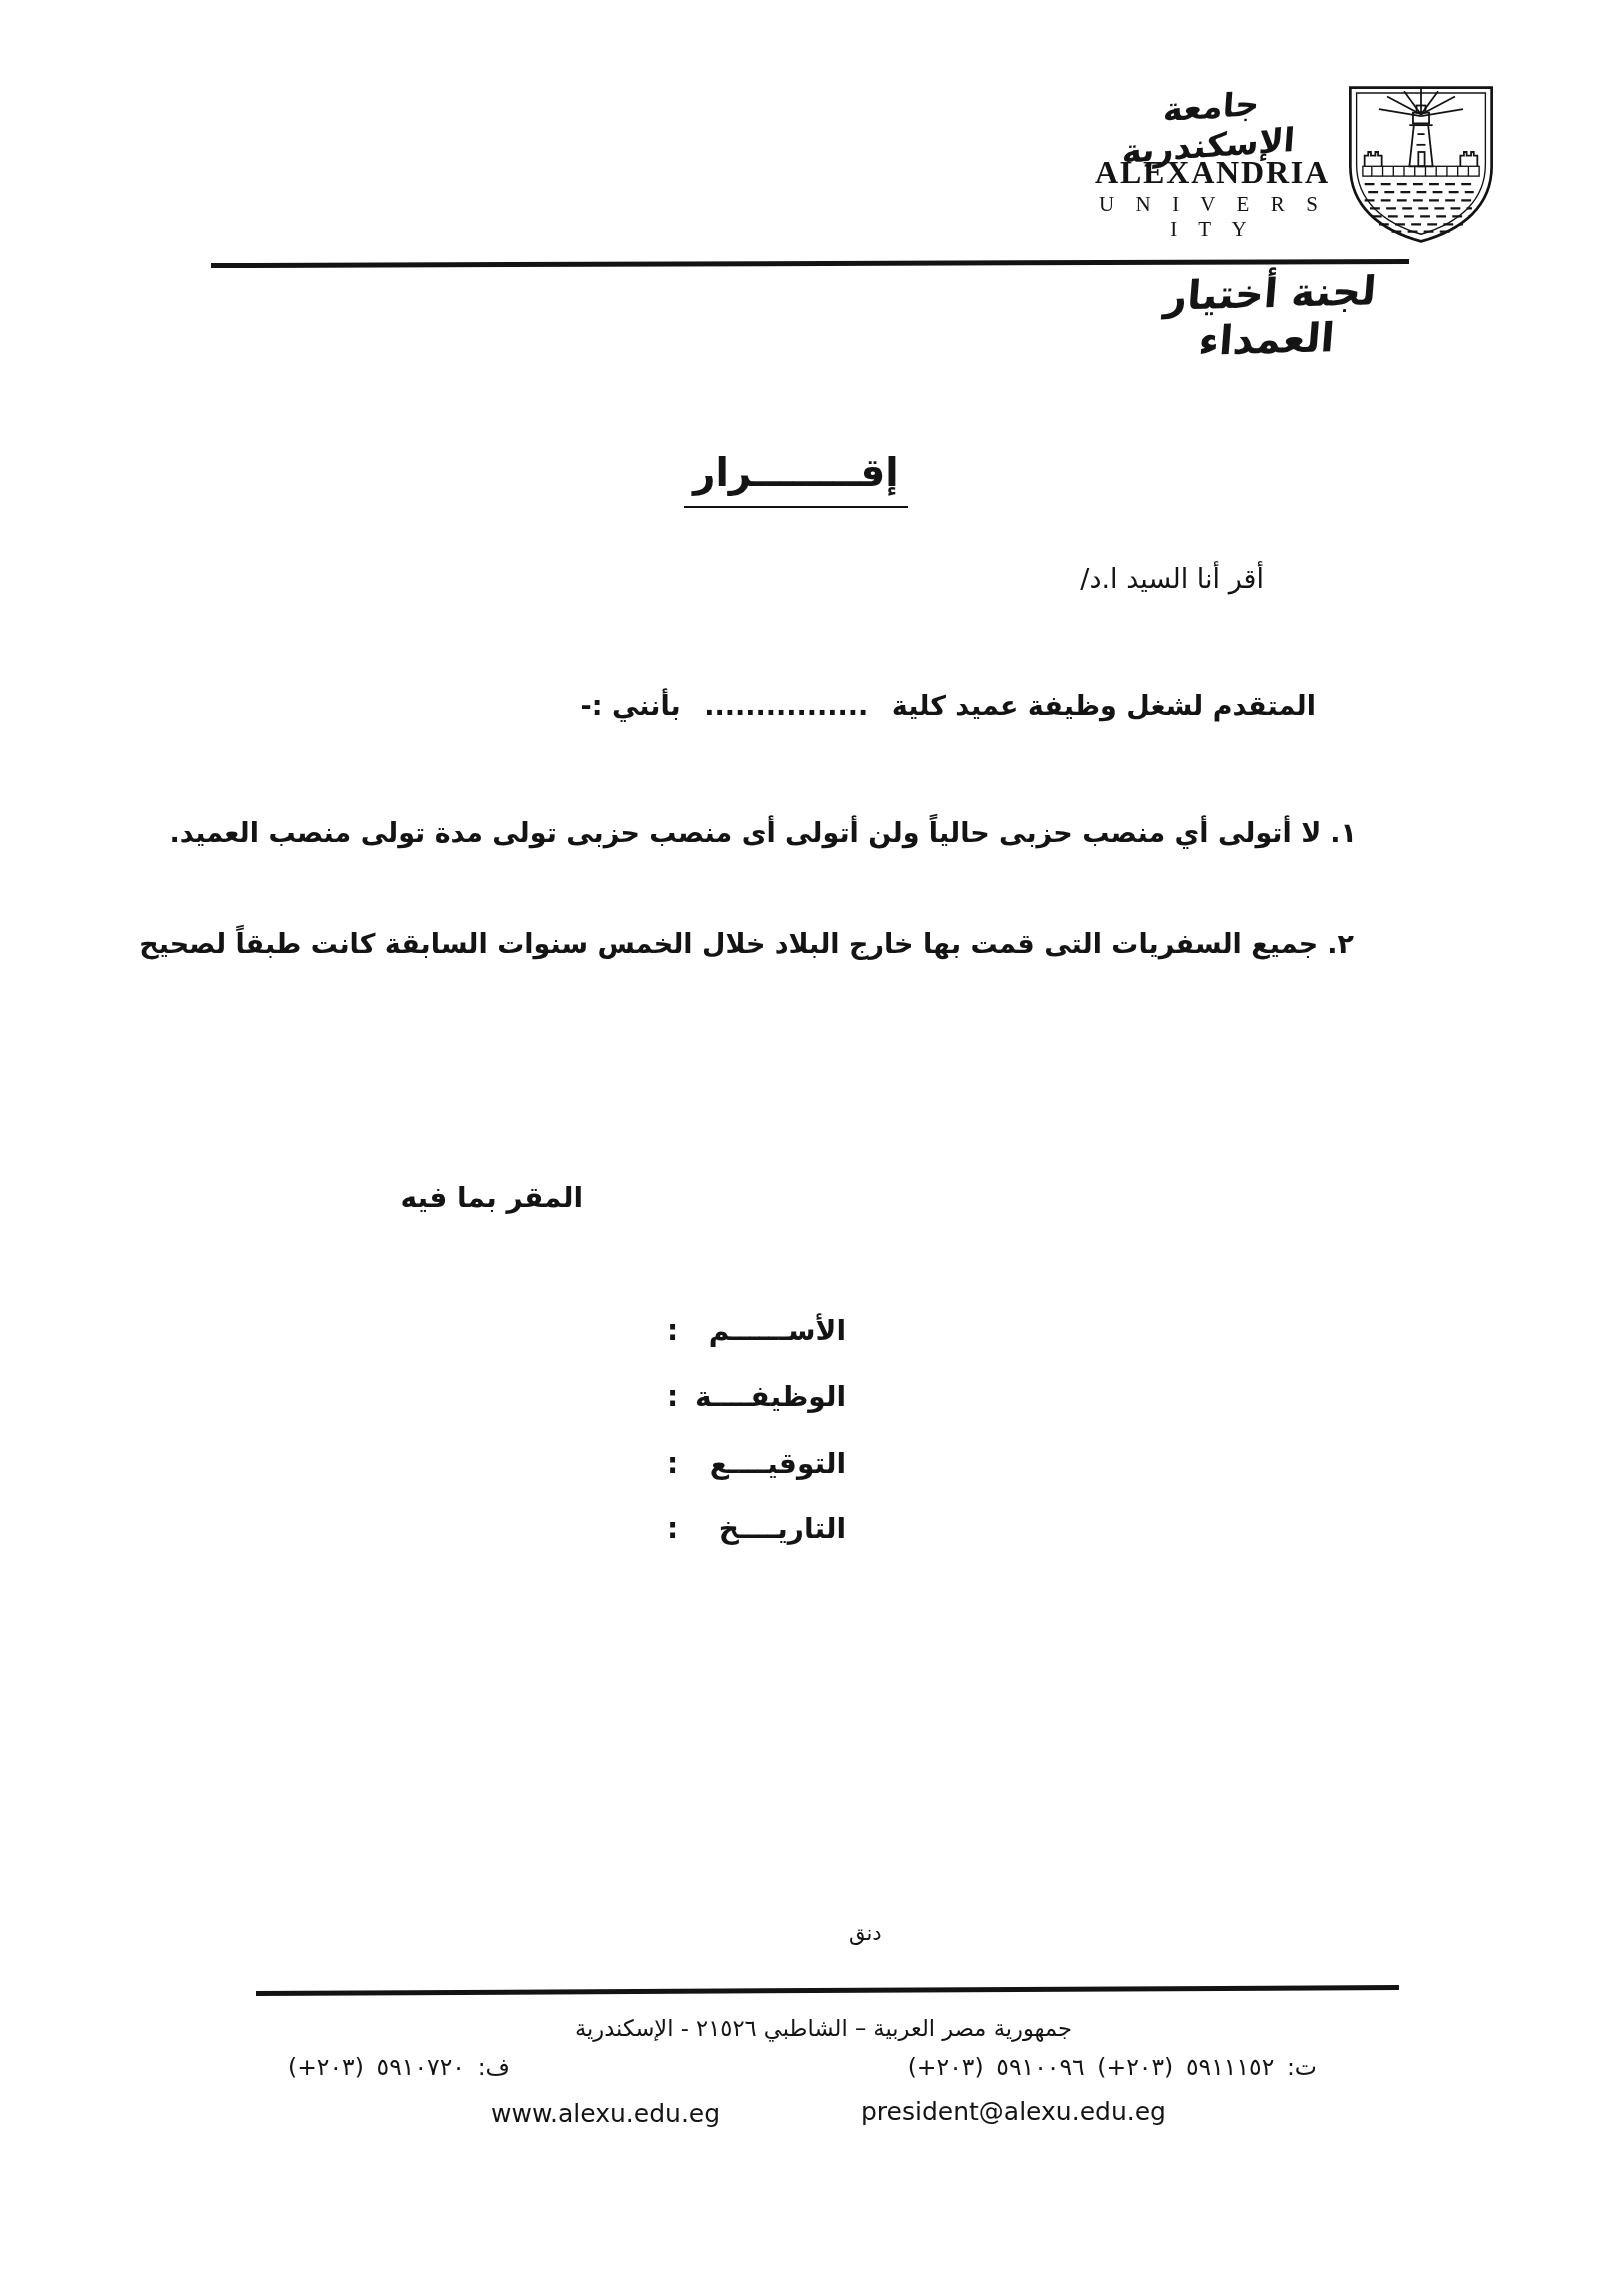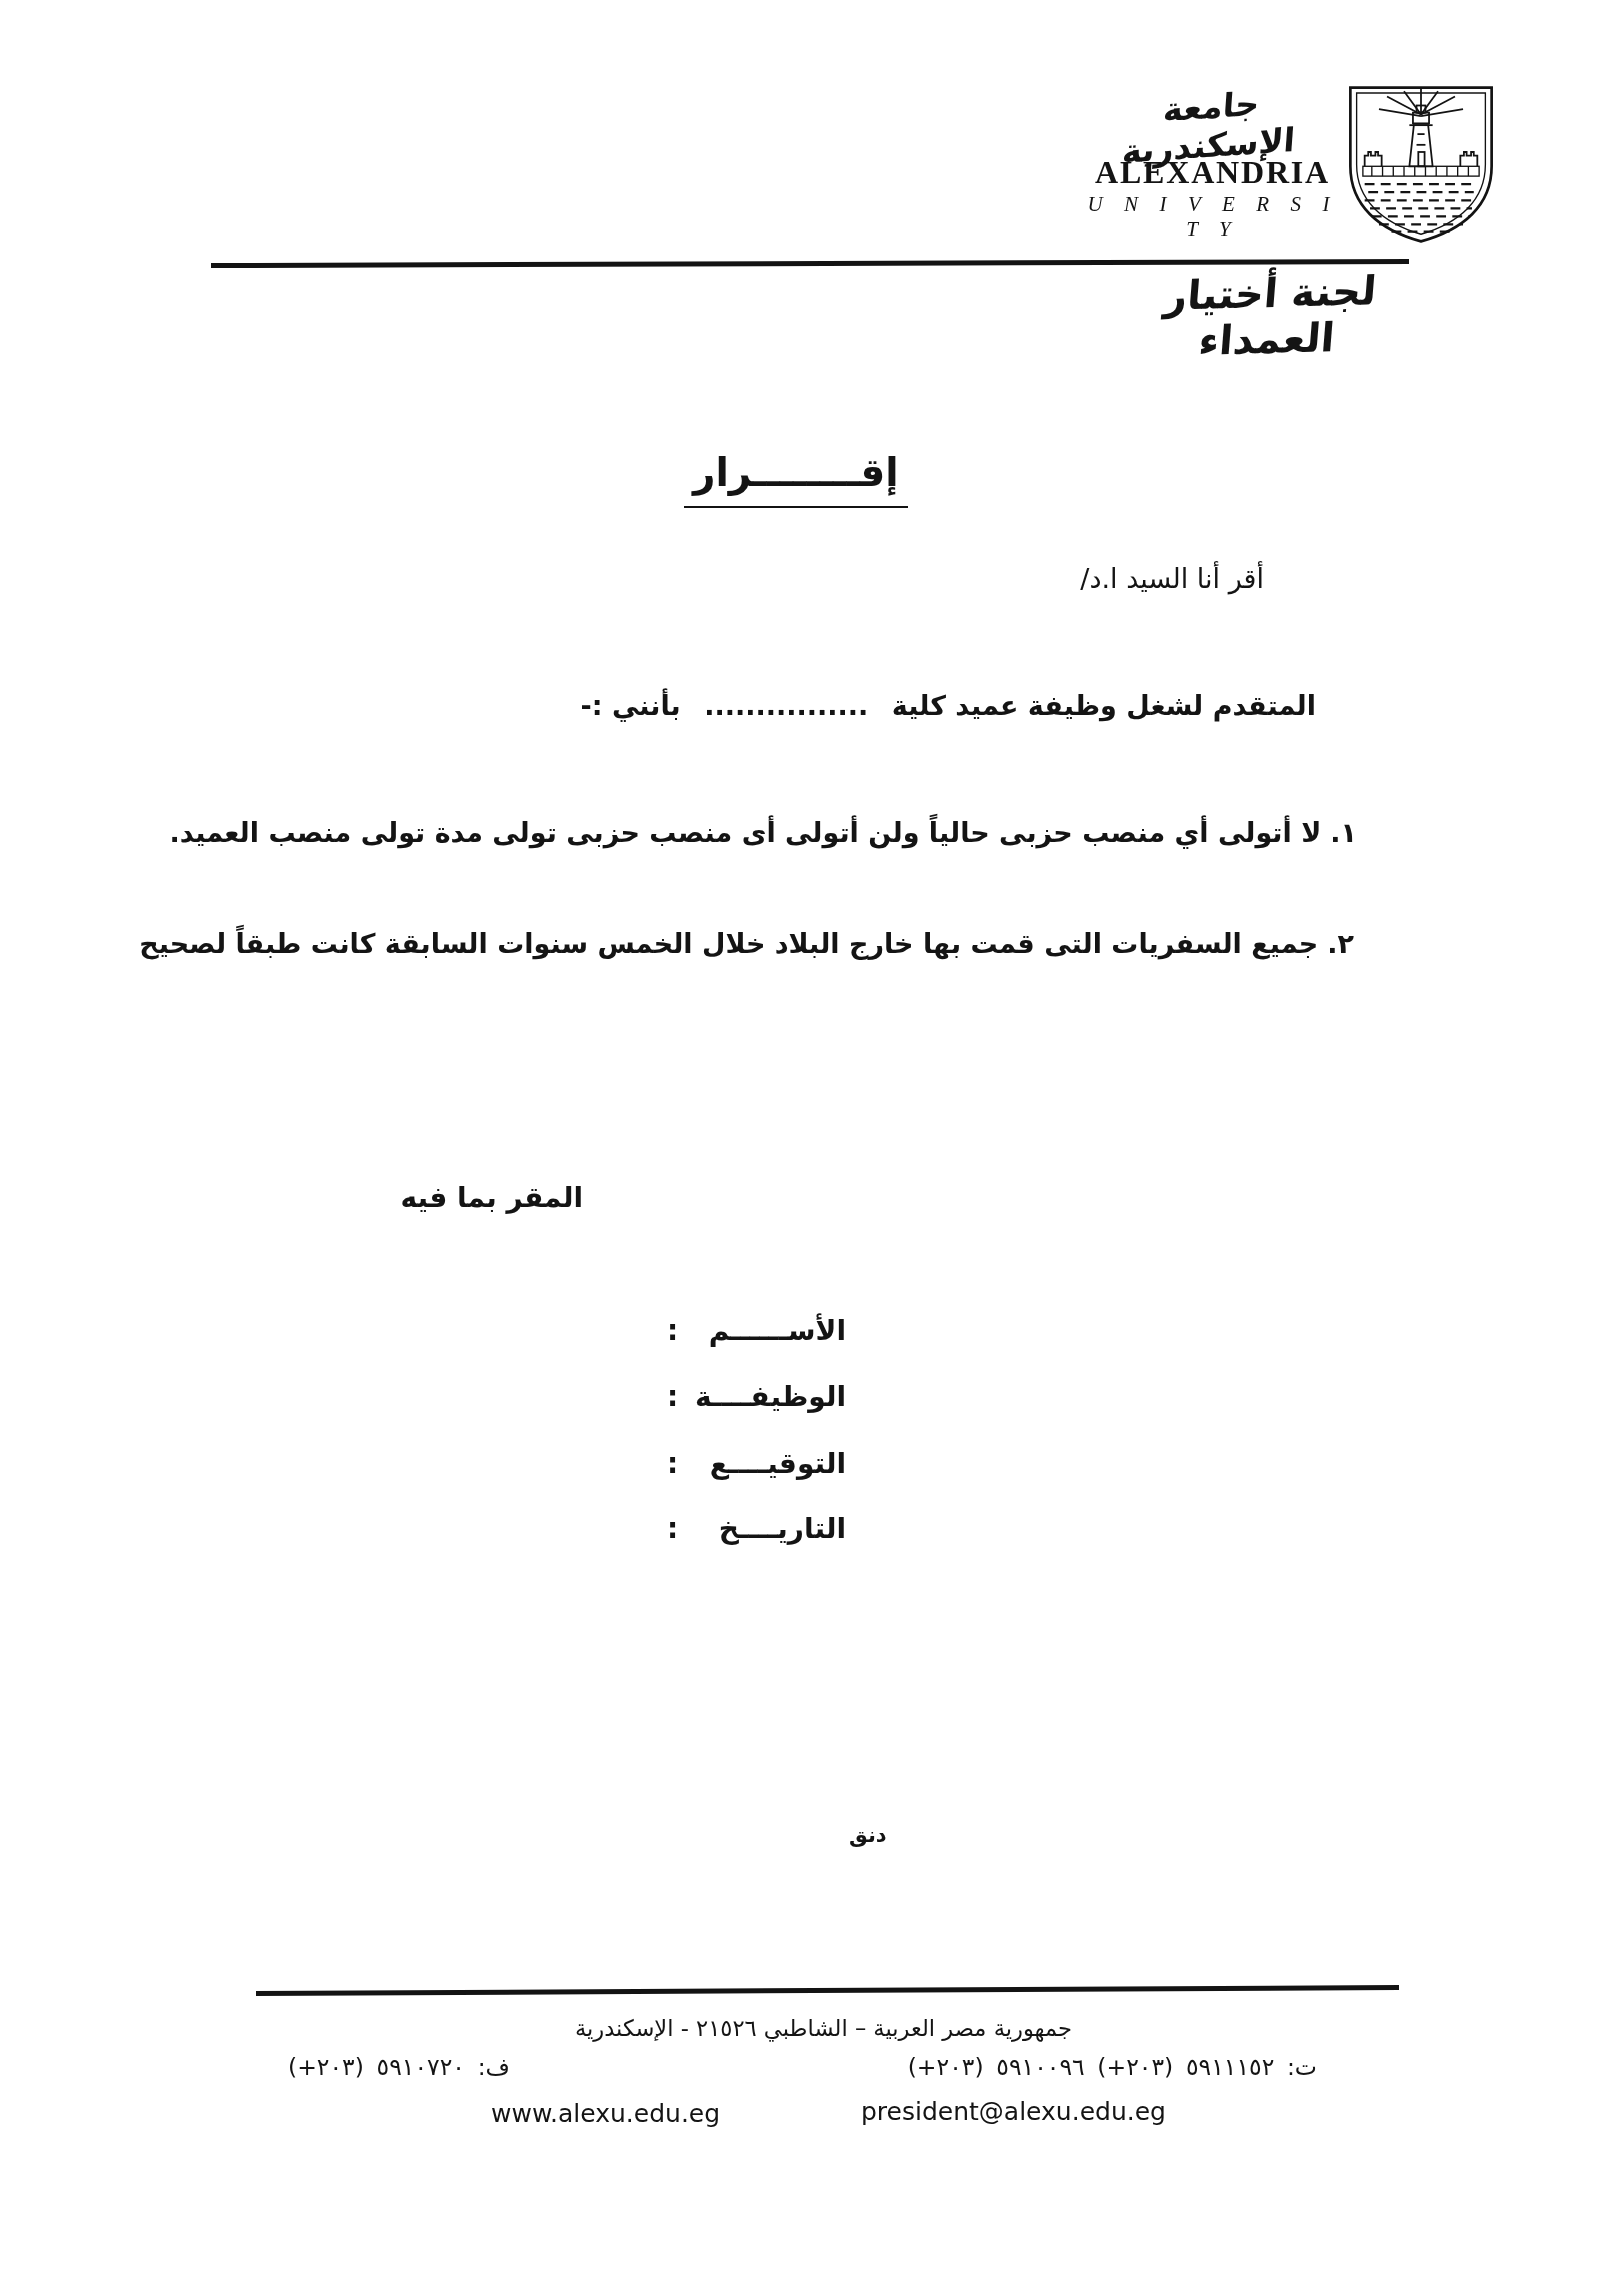--- a/index.html
+++ b/index.html
@@ -14,21 +14,21 @@
 
   
   .logo-ar{
     left:1081px;top:87px;width:258px;text-align:center;
     font-size:33px;font-weight:bold;
     transform:skewX(-8deg) rotate(-4deg);
   }
   .logo-en{left:1086px;top:154px;width:253px;text-align:center;
     font-size:32px;font-weight:bold;letter-spacing:1.8px;}
   .logo-en-sub{left:1086px;top:192px;width:253px;text-align:center;
-    font-size:21px;letter-spacing:8.1px;font-style:italic;}
+    font-size:21px;letter-spacing:8.1px;}
   .emblem{left:1345px;top:83px;}
   .header-rule{left:211px;top:261px;width:1198px;height:4.5px;background:#131313;transform:rotate(-0.2deg);}
   .committee{
     left:1126px;top:270px;width:285px;text-align:center;
     font-size:40px;font-weight:bold;
     transform:skewX(-6deg) rotate(-1.5deg);
   }
 
   
   .title-box{
@@ -43,21 +43,21 @@
   .item1{right:258px;top:817px;}
   .item2{right:261px;top:928px;}
   .item2b{right:432px;top:1040px;font-size:27px;font-weight:bold;}
   .declarant{right:1032px;top:1181px;font-size:28px;font-weight:bold;}
 
   .field-row{right:769px;width:179px;display:flex;direction:rtl;
     justify-content:space-between;align-items:baseline;
     font-size:28px;font-weight:bold;}
   .f1{top:1314px;} .f2{top:1380px;} .f3{top:1447px;} .f4{top:1512px;}
 
-  .side-note{left:849px;top:1823px;font-size:21px;font-weight:bold;}
+  .side-note{left:849px;top:1921px;font-size:21px;font-weight:normal;}
 
   
   .footer-rule{left:256px;top:1988px;width:1143px;height:5.4px;background:#131313;transform:rotate(-0.3deg);}
   .footer-address{left:299px;top:2015px;width:1049px;text-align:center;font-size:22.6px;direction:rtl;}
   .footer-phones{left:288px;top:2053px;width:1029px;display:flex;direction:rtl;
     justify-content:space-between;font-size:23.5px;}
   .phone-group{display:flex;direction:rtl;gap:12.7px;align-items:baseline;}
   .footer-email{left:861px;top:2097px;font-size:25px;}
   .footer-web{left:491px;top:2099px;font-size:25px;}
 </style>

